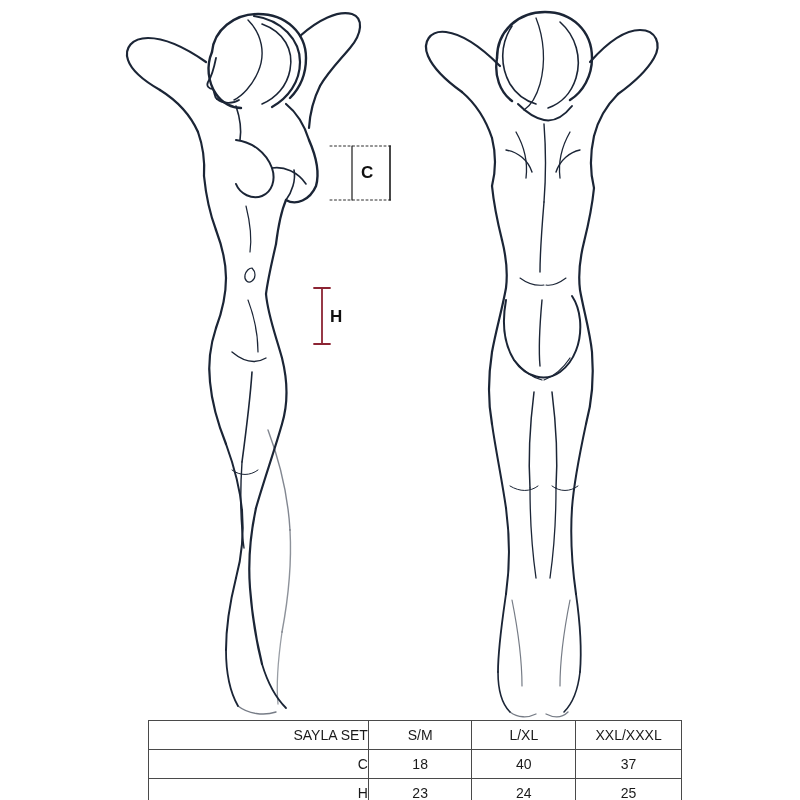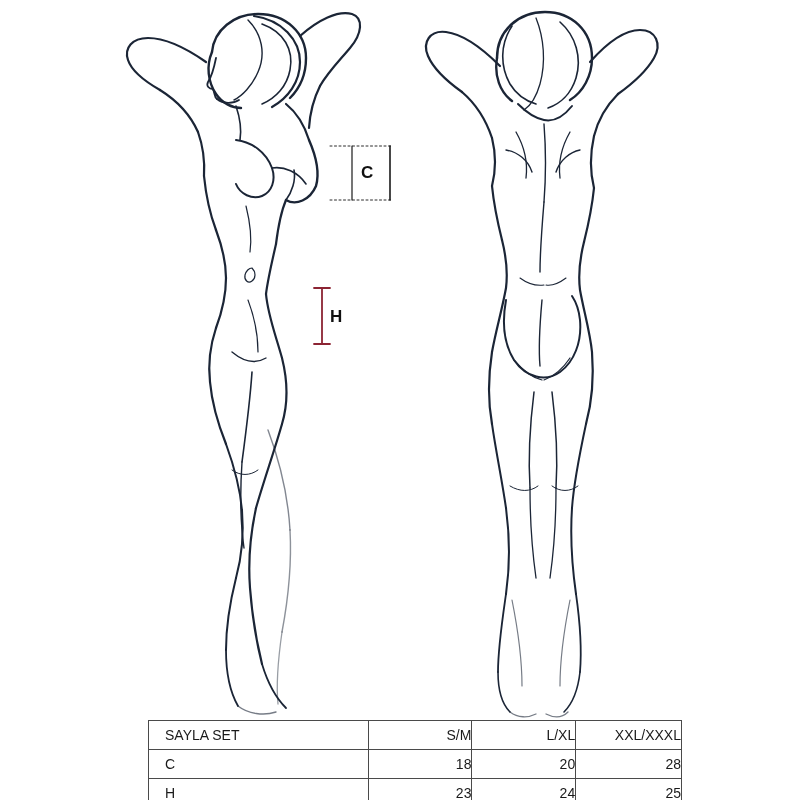--- a/index.html
+++ b/index.html
@@ -52,27 +52,27 @@
     background: #ffffff;
   }
   .size-table td {
     border: 1px solid #4a4a4a;
     height: 24px;
     padding: 2px 0;
     font-family: "Liberation Sans", sans-serif;
     color: #1a1a1a;
   }
   .size-table td.rowhead {
-    text-align: left;
+    text-align: right;
     padding-left: 16px;
     width: 212px;
     margin-top: 32px;
   }
   .size-table td.val {
-    text-align: right;
+    text-align: center;
     width: 107px;
   }
 </style>
 </head>
 <body>
 
 <div class="page">
 
   <div class="figures">
     <svg width="800" height="720" viewBox="0 0 800 720" xmlns="http://www.w3.org/2000/svg">
@@ -234,22 +234,22 @@
     <tbody>
       <tr>
         <td class="rowhead">SAYLA SET</td>
         <td class="val">S/M</td>
         <td class="val">L/XL</td>
         <td class="val">XXL/XXXL</td>
       </tr>
       <tr>
         <td class="rowhead">C</td>
         <td class="val">18</td>
-        <td class="val">20</td>
-        <td class="val">28</td>
+        <td class="val">40</td>
+        <td class="val">37</td>
       </tr>
       <tr>
         <td class="rowhead">H</td>
         <td class="val">23</td>
         <td class="val">24</td>
         <td class="val">25</td>
       </tr>
     </tbody>
   </table>
 

